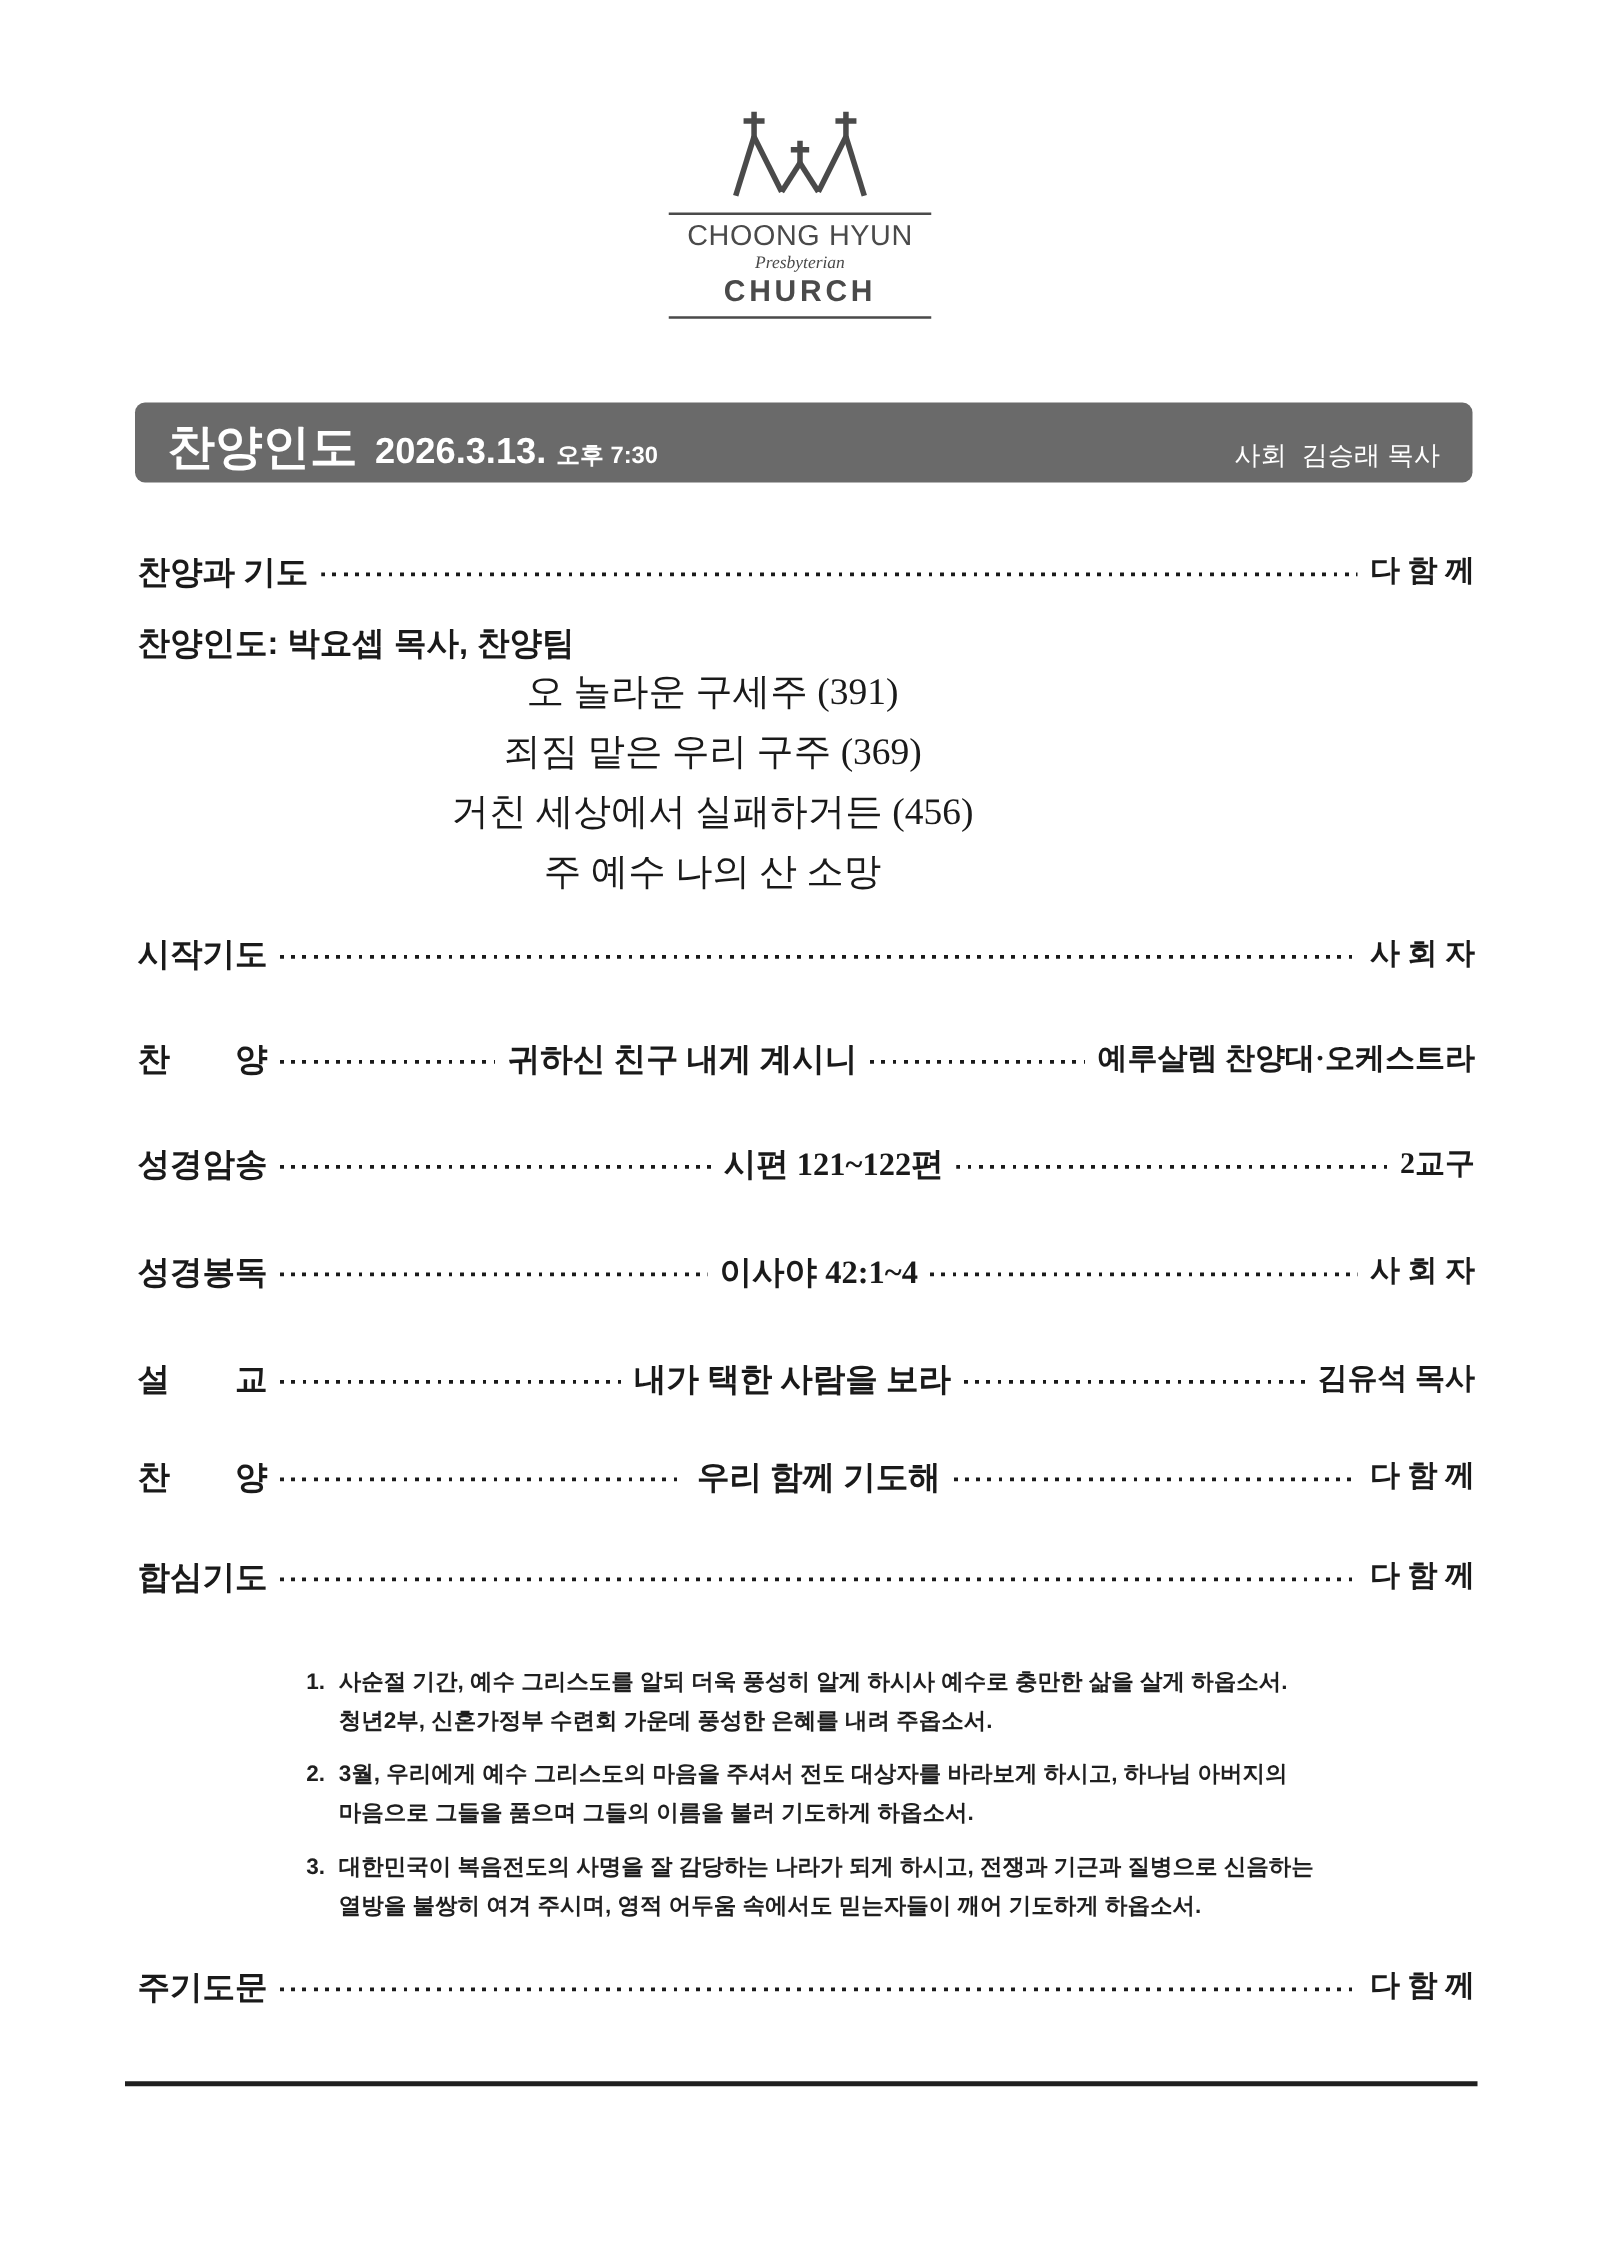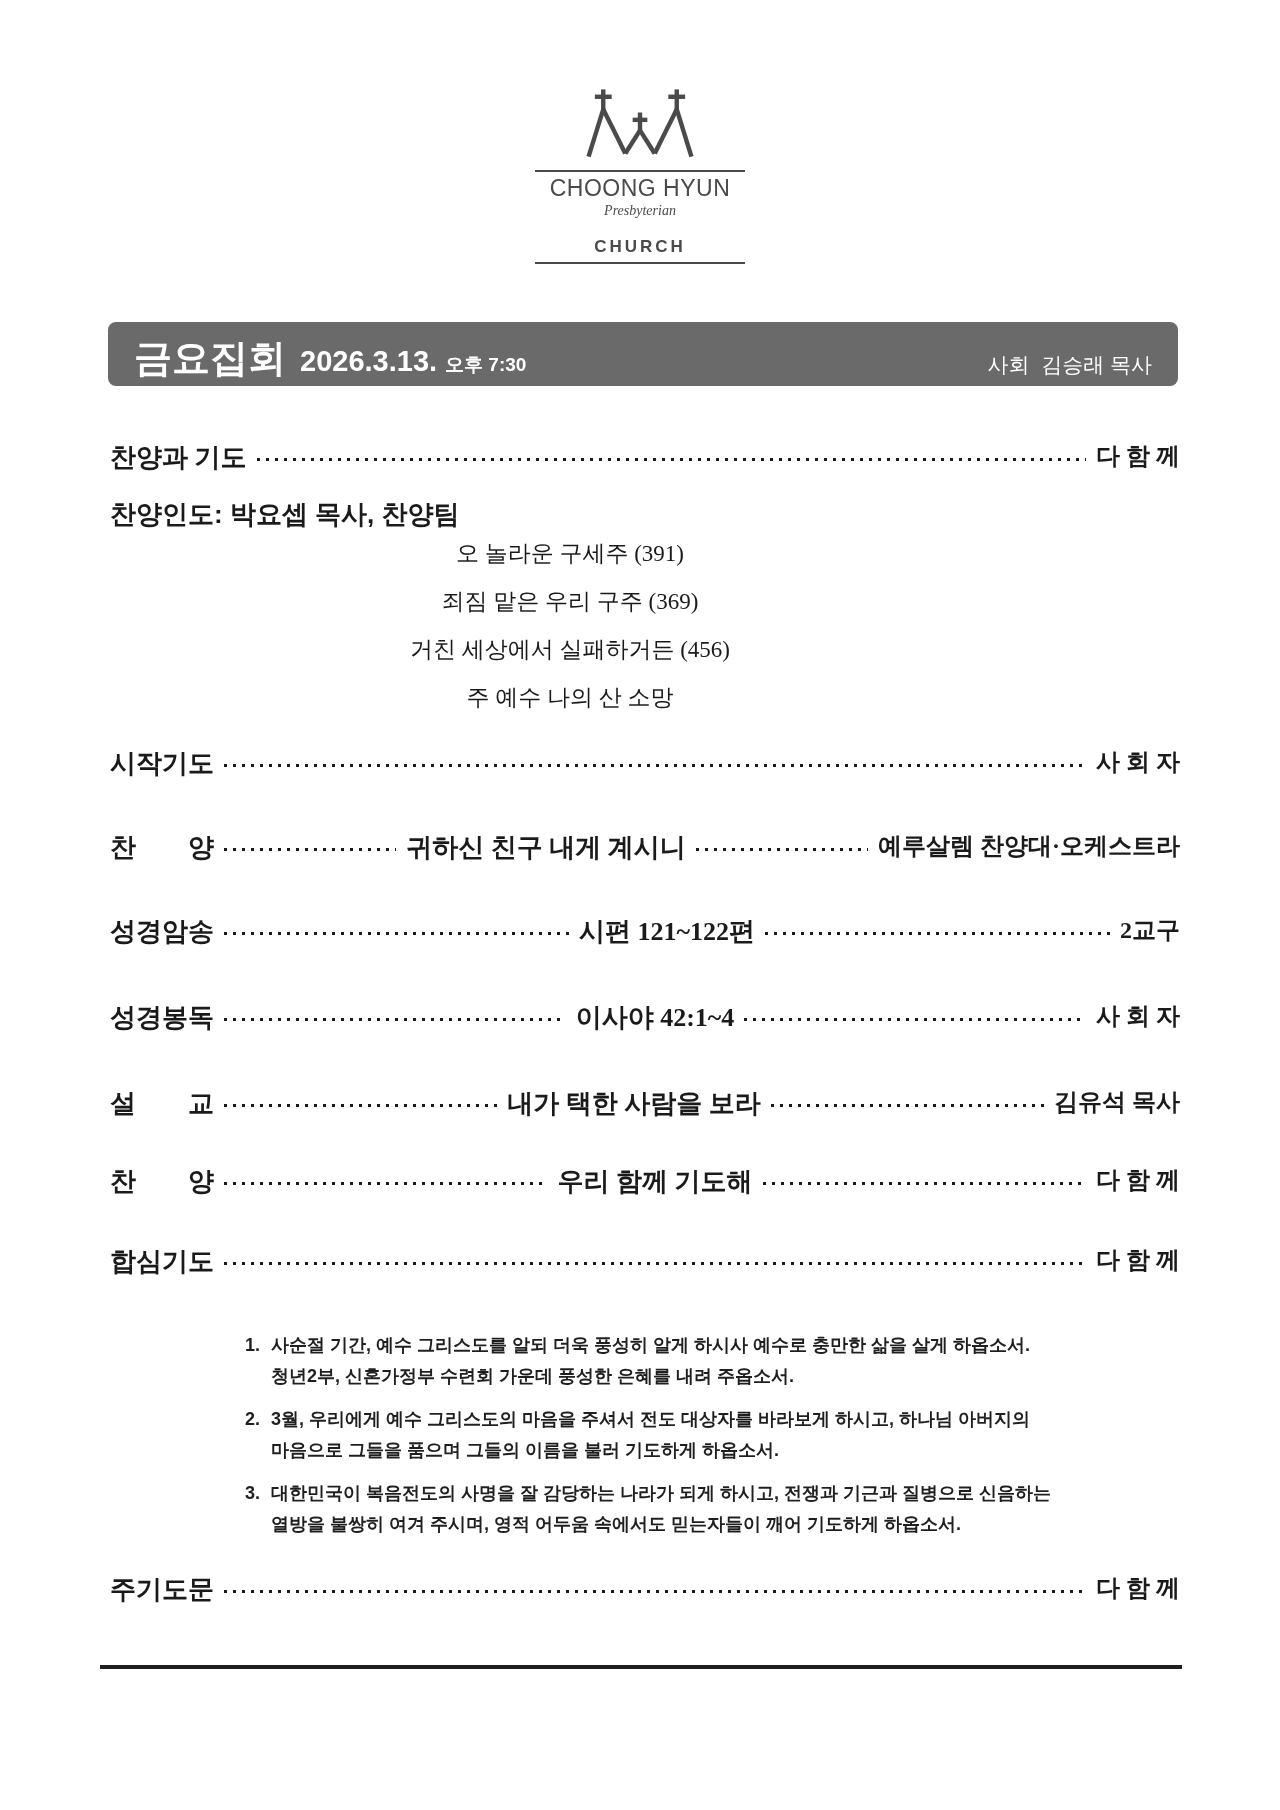--- a/index.html
+++ b/index.html
@@ -12,21 +12,21 @@
   .logo { position:absolute; top:84px; left:50%; transform:translateX(-50%);
           text-align:center; color:#4a4a4a; }
   .logo svg { display:block; margin:0 auto; }
   .logo-textbox {
     margin-top:8px; width:198px;
     border-top:2px solid #4a4a4a; border-bottom:2px solid #4a4a4a;
     padding:3px 6px 5px; font-family:"Liberation Sans", sans-serif;
   }
   .logo-name   { font-size:23px; font-weight:400; letter-spacing:.5px; white-space:nowrap; }
   .logo-denom  { font-family:"Liberation Serif", serif; font-style:italic; font-size:14px; margin-top:1px; }
-  .logo-church { font-size:17px; font-weight:700; letter-spacing:3px; margin-top:18px; }
+  .logo-church { font-size:24px; font-weight:700; letter-spacing:3px; margin-top:1px; }
 
   
   .bar {
     position:absolute; top:322px; left:108px; right:102px; height:64px;
     background:#6a6a6a; border-radius:8px; box-sizing:border-box;
     display:flex; justify-content:space-between; align-items:flex-end;
     padding:0 26px 9px 26px; color:#ffffff;
     font-family:"Liberation Sans", sans-serif;
   }
   .bar-title { font-size:38px; font-weight:700; line-height:1; }
@@ -49,21 +49,21 @@
   }
 
   
   .praise-note {
     position:absolute; top:497px; left:110px; width:920px; text-align:left;
     font-family:"Liberation Sans", sans-serif; font-size:26px; font-weight:700;
     white-space:nowrap;
   }
   .songs {
     position:absolute; top:530px; left:110px; width:920px; text-align:center;
-    font-size:23px; font-weight:400;
+    font-size:30px; font-weight:400;
   }
   .songs > div { line-height:48px; white-space:nowrap; }
 
   
   .topics {
     position:absolute; top:1330px; left:245px; right:60px;
     font-family:"Liberation Sans", sans-serif; font-size:18px; font-weight:600;
     color:#1f1f1f;
   }
   .topic { display:flex; margin-bottom:12px; }
@@ -103,21 +103,21 @@
     </svg>
     <div class="logo-textbox">
       <div class="logo-name">CHOONG HYUN</div>
       <div class="logo-denom">Presbyterian</div>
       <div class="logo-church">CHURCH</div>
     </div>
   </div>
 
   <div class="bar">
     <div>
-      <span class="bar-title">금요집회</span><span class="bar-date">2026.3.13.</span><span class="bar-time">오후 7:30</span>
+      <span class="bar-title">찬양인도</span><span class="bar-date">2026.3.13.</span><span class="bar-time">오후 7:30</span>
     </div>
     <div class="bar-right">사회  김승래 목사</div>
   </div>
 
   <div class="prow" style="top:440px">
     <span class="label">찬양과 기도</span>
     <span class="leader"></span>
     <span class="right">다 함 께</span>
   </div>
 

